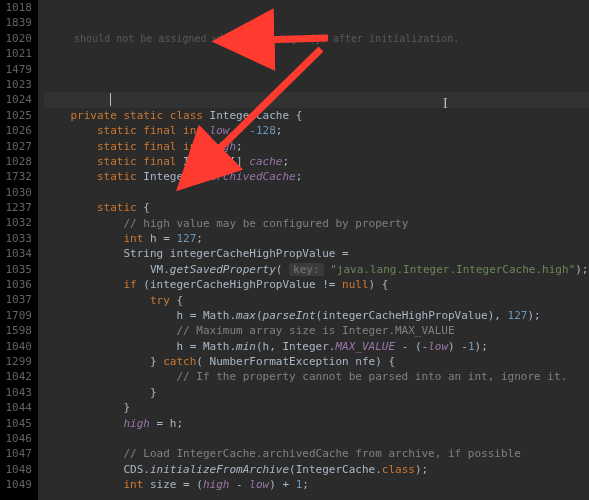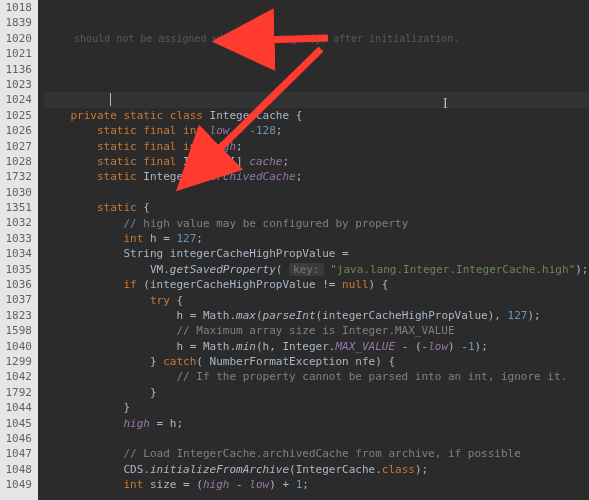--- a/index.html
+++ b/index.html
@@ -6,21 +6,21 @@
   html, body {
     width: 589px; height: 500px; overflow: hidden;
     background: #2b2b2b;
     font-family: "Menlo","Consolas","DejaVu Sans Mono",monospace;
     font-size: 11px;
     line-height: 15.4px;
   }
   .editor { display: flex; height: 100%; }
   .gutter {
     width: 38px; flex: 0 0 38px;
-    background: #e5e5e5;
+    background: #000000;
     text-align: right;
     padding-right: 6px;
     color: #606366;
     user-select: none;
   }
   .ln { height: 15.4px; }
   .code {
     flex: 1;
     position: relative;
     padding-left: 6px;
@@ -57,42 +57,42 @@
 </style>
 </head>
 <body>
 
 <div class="editor">
   <div class="gutter">
       <div class="ln">1018</div>
       <div class="ln">1839</div>
       <div class="ln">1020</div>
       <div class="ln">1021</div>
-      <div class="ln">1136</div>
+      <div class="ln">1479</div>
       <div class="ln">1023</div>
       <div class="ln">1024</div>
       <div class="ln">1025</div>
       <div class="ln">1026</div>
       <div class="ln">1027</div>
       <div class="ln">1028</div>
       <div class="ln">1732</div>
       <div class="ln">1030</div>
-      <div class="ln">1351</div>
+      <div class="ln">1237</div>
       <div class="ln">1032</div>
       <div class="ln">1033</div>
       <div class="ln">1034</div>
       <div class="ln">1035</div>
       <div class="ln">1036</div>
       <div class="ln">1037</div>
-      <div class="ln">1823</div>
+      <div class="ln">1709</div>
       <div class="ln">1598</div>
       <div class="ln">1040</div>
       <div class="ln">1299</div>
       <div class="ln">1042</div>
-      <div class="ln">1792</div>
+      <div class="ln">1043</div>
       <div class="ln">1044</div>
       <div class="ln">1045</div>
       <div class="ln">1046</div>
       <div class="ln">1047</div>
       <div class="ln">1048</div>
       <div class="ln">1049</div>
     </div>
   <div class="code">
     <div class="faded-top">    should not be assigned with new Integer(j) after initialization.</div>
     

